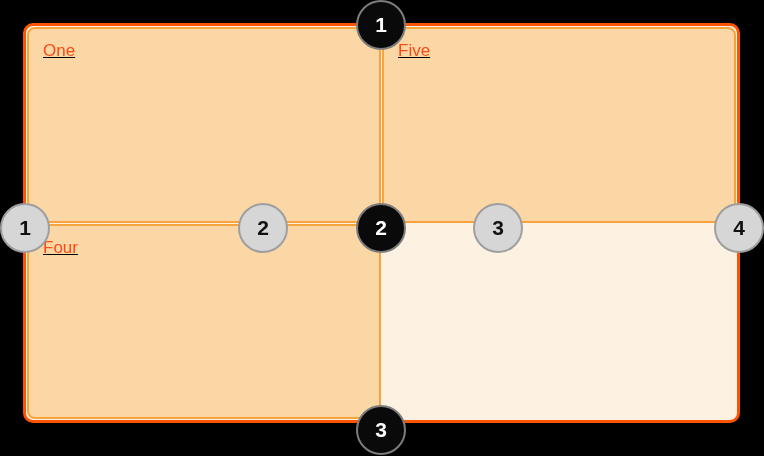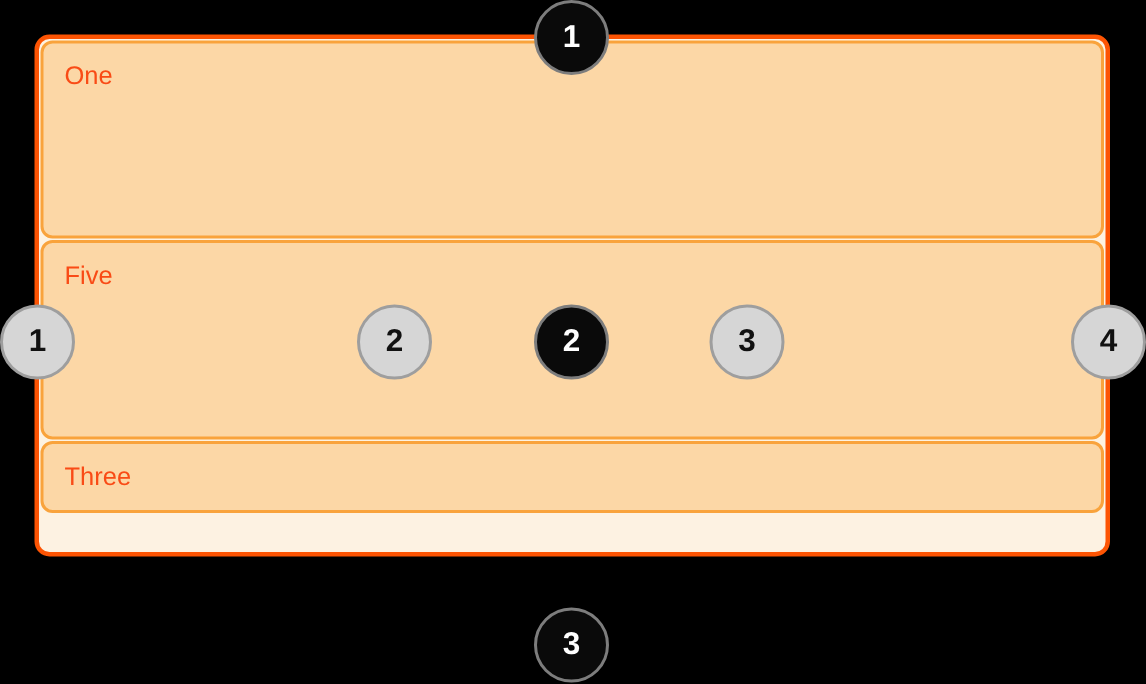--- a/index.html
+++ b/index.html
@@ -15,30 +15,31 @@
     position: relative;
     width: 764px;
     height: 456px;
     background: var(--page-background, #000);
   }
   .grid-container {
     position: absolute;
     left: 23px;
     top: 23px;
     width: 717px;
-    height: 348px;
+    height: 400px;
     box-sizing: border-box;
     background: var(--container-background, #fdf2e2);
     border: 3px solid var(--container-border, #fd5403);
     border-radius: 10px;
     display: grid;
-    grid-template-columns: repeat(1, 1fr);
+    grid-template-columns: repeat(2, 1fr);
     grid-template-rows: 1fr 1fr;
     gap: 1px;
     padding: 1px;
+    text-decoration: underline;
   }
   .cell {
     box-sizing: border-box;
     background: var(--cell-background, #fcd7a6);
     border: 2px solid var(--cell-border, #f9a33c);
     border-radius: 8px;
     padding: 12px 14px;
     color: var(--label-text, #f94b16);
     font-size: 17px;
     line-height: 1.2;
@@ -80,21 +81,21 @@
   .badge--col-4 { left: 714px; top: 203px; }
 </style>
 </head>
 <body>
 
 <div class="stage">
 
   <div class="grid-container">
     <div class="cell">One</div>
     <div class="cell">Five</div>
-    <div class="cell">Three</div>
+    <div class="cell">Four</div>
     <div class="cell cell--empty"></div>
   </div>
 
   <div class="badge badge--row badge--row-1">1</div>
   <div class="badge badge--row badge--row-2">2</div>
   <div class="badge badge--row badge--row-3">3</div>
 
   <div class="badge badge--col badge--col-1">1</div>
   <div class="badge badge--col badge--col-2">2</div>
   <div class="badge badge--col badge--col-3">3</div>

